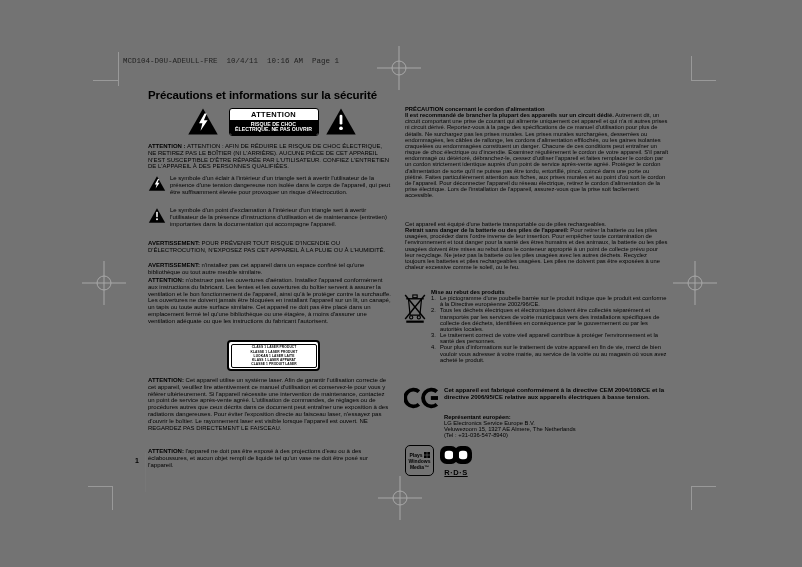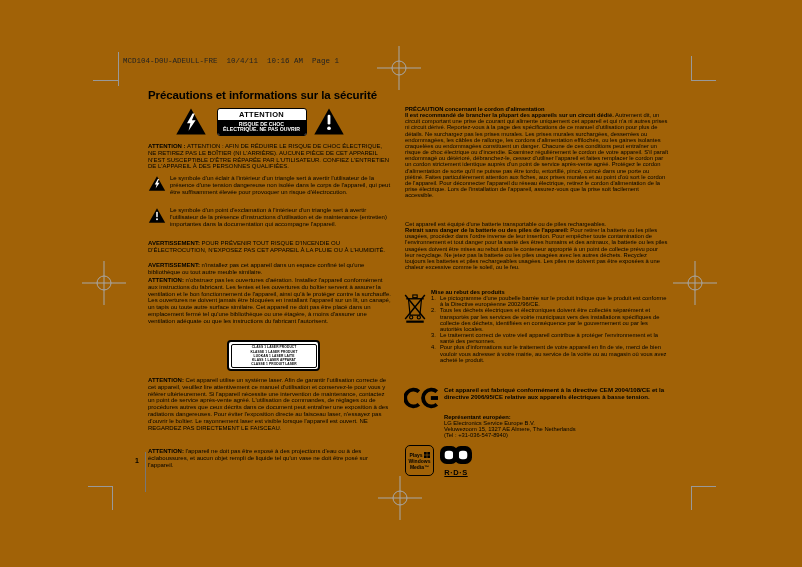--- a/index.html
+++ b/index.html
@@ -1,16 +1,16 @@
 <!DOCTYPE html>
 <html><head>
 <meta charset="utf-8">
 <style>
   html,body{margin:0;padding:0;background:#fff;}
-  .page{position:relative;width:802px;height:567px;background:#a16207;overflow:hidden;
+  .page{position:relative;width:802px;height:567px;background:#737373;overflow:hidden;
         font-family:"Liberation Sans",sans-serif;color:#000;}
   .abs{position:absolute;}
   .slug{font-family:"Liberation Mono",monospace;font-size:7.5px;color:#222;white-space:pre;}
   .cropline{position:absolute;background:#999;}
   .footline{position:absolute;background:#777;}
   .title{font-size:11.5px;font-weight:bold;letter-spacing:-0.1px;}
   
   .lcol{width:243px;font-size:6px;line-height:6.8px;text-align:left;}
   .lcol p,.rcol p{margin:0;}
   b{font-weight:bold;}
@@ -76,21 +76,21 @@
     <circle cx="22" cy="22" r="7" fill="none" stroke="#a8a8a8" stroke-width="1"></circle>
   </svg>
   <svg class="abs" style="left:378px;top:476px;" width="44" height="44">
     <line x1="0" y1="22" x2="44" y2="22" stroke="#a8a8a8" stroke-width="1"></line>
     <line x1="22" y1="0" x2="22" y2="44" stroke="#a8a8a8" stroke-width="1"></line>
     <circle cx="22" cy="22" r="7" fill="none" stroke="#a8a8a8" stroke-width="1"></circle>
   </svg>
 
   <div class="abs title" style="left:148px;top:89px;">Précautions et informations sur la sécurité</div>
 
-  <div class="abs warngfx" style="left:136px;top:108px;width:243px;">
+  <div class="abs warngfx" style="left:148px;top:108px;width:243px;">
     <svg width="40" height="27" viewBox="0 0 100 88">
       <polygon points="50,2 98,86 2,86" fill="#000"></polygon>
       <polygon points="55,18 37,50 48,50 42,74 65,40 53,40 62,18" fill="#fff"></polygon>
     </svg>
     <div class="warnbox">
       <div class="wb-top">ATTENTION</div>
       <div class="wb-bot">
         <div>RISQUE DE CHOC</div>
         <div>ÉLECTRIQUE. NE PAS OUVRIR</div>
       </div>

